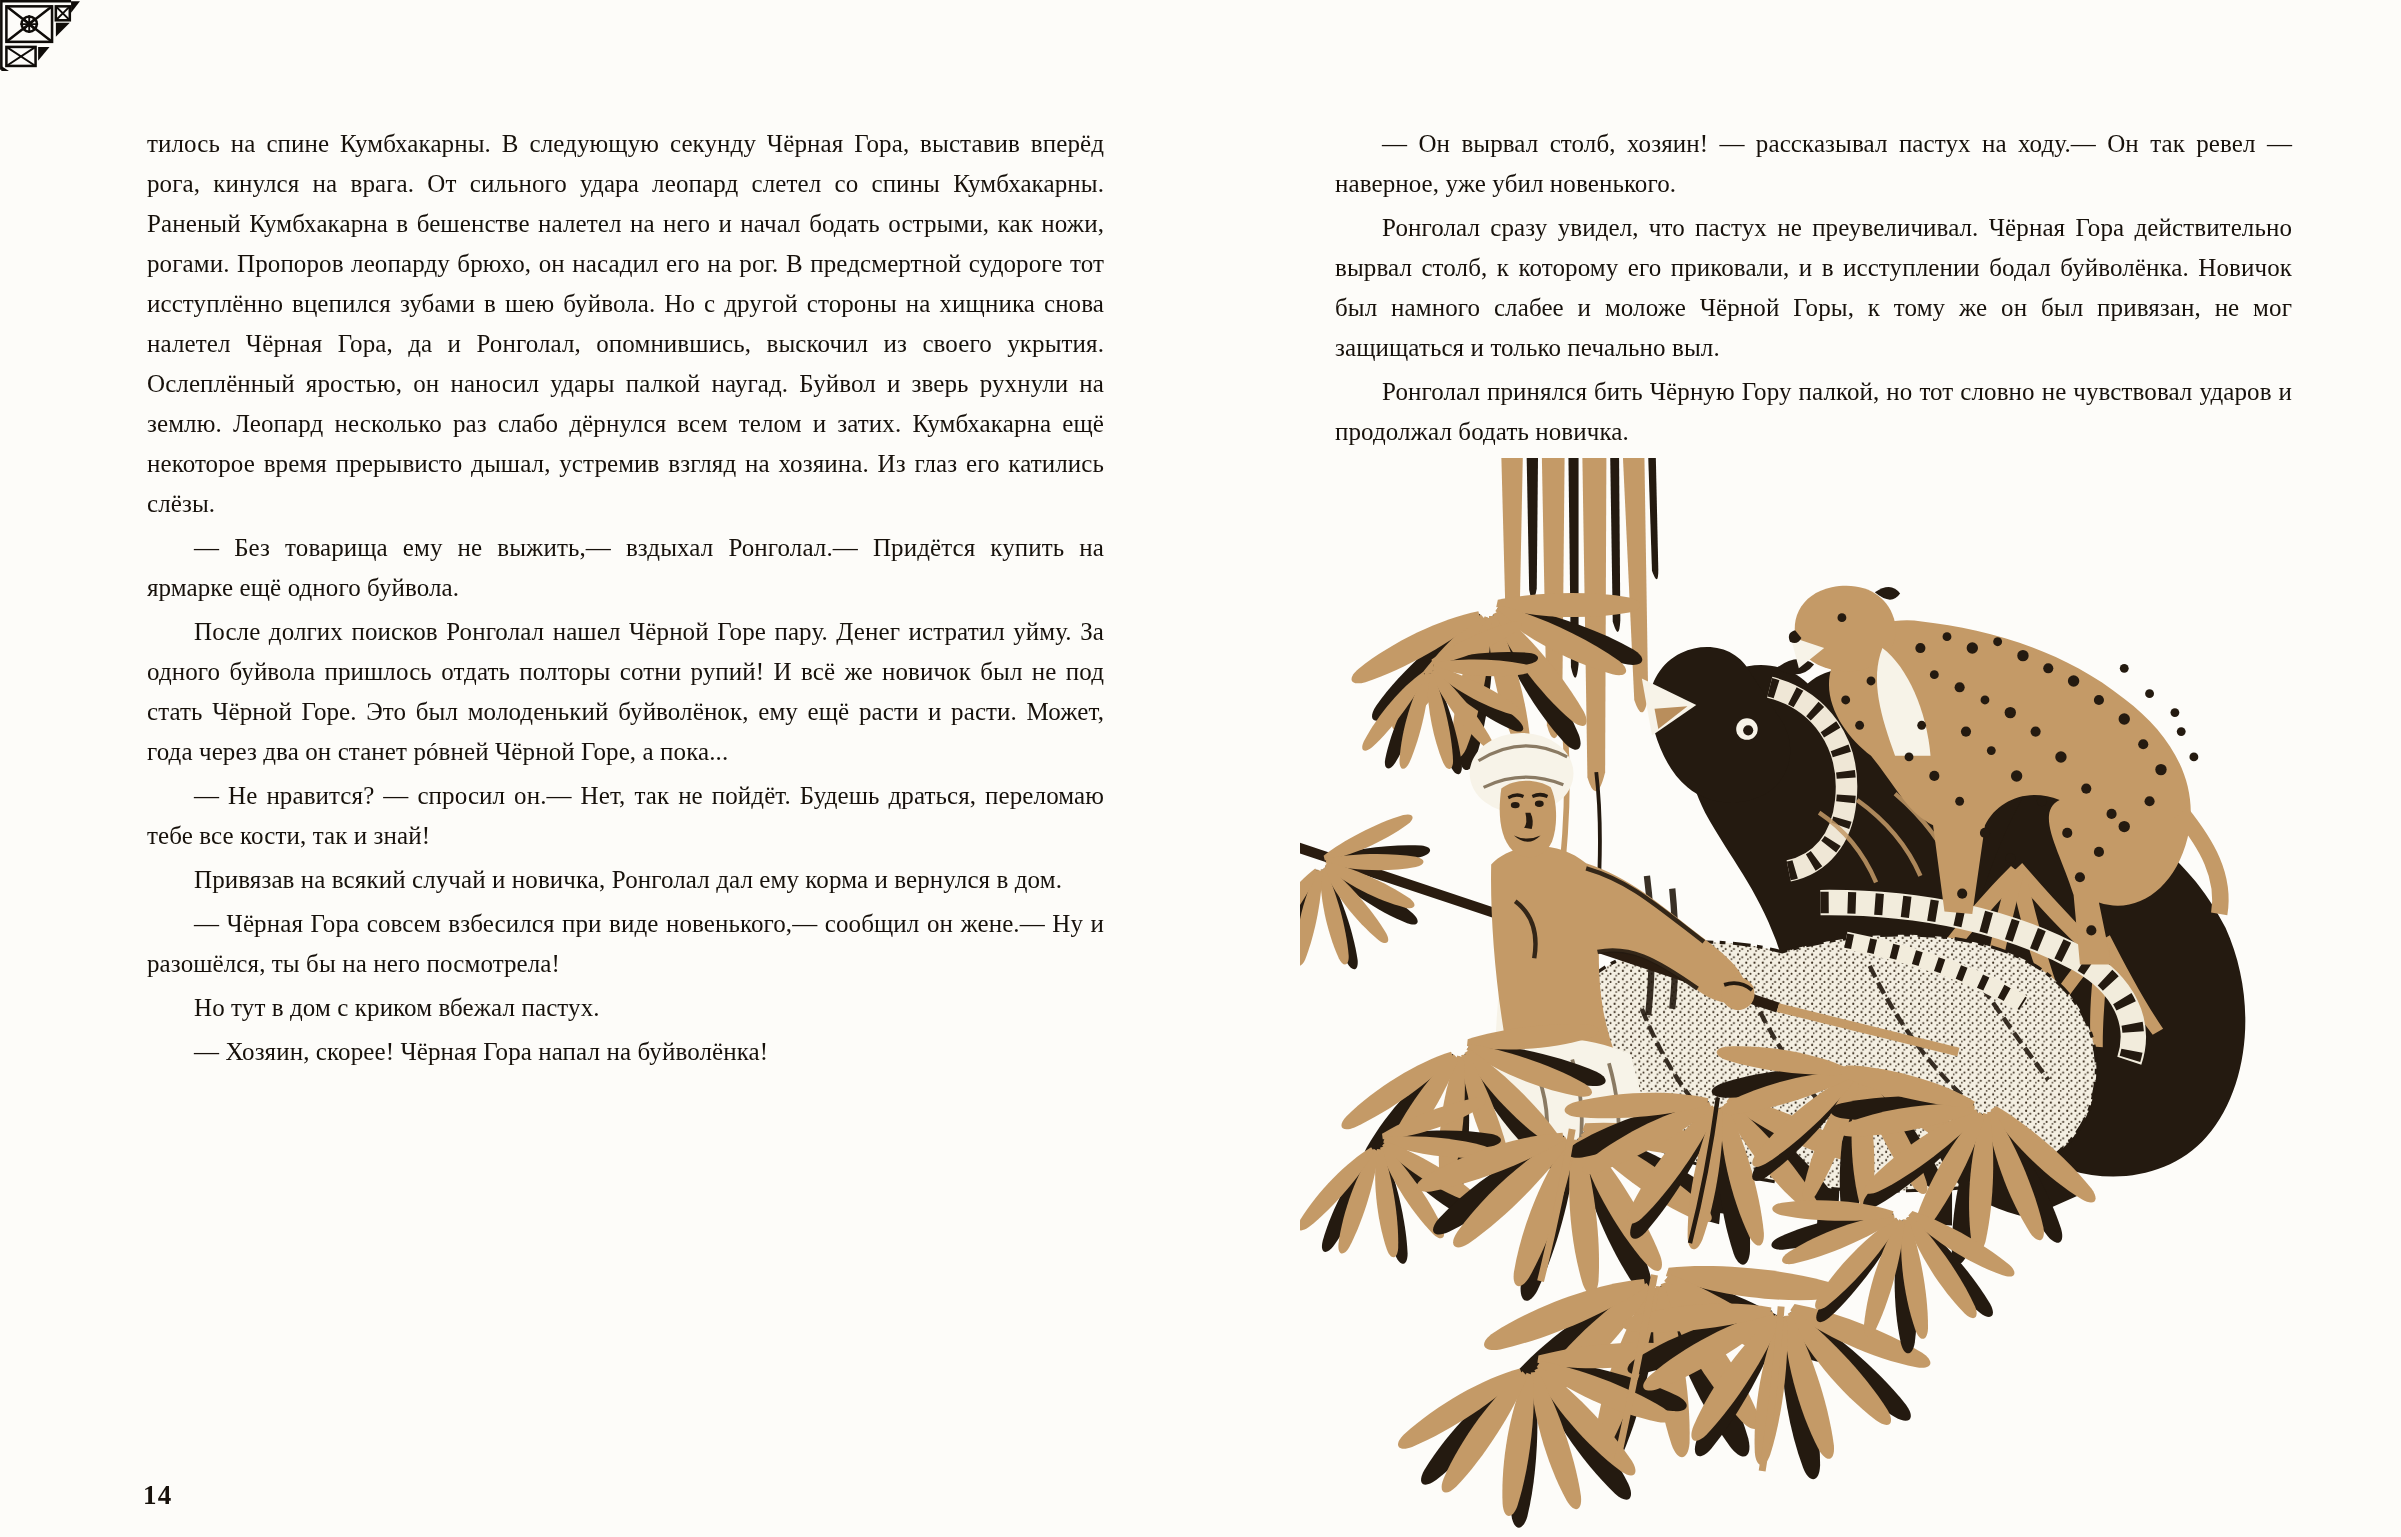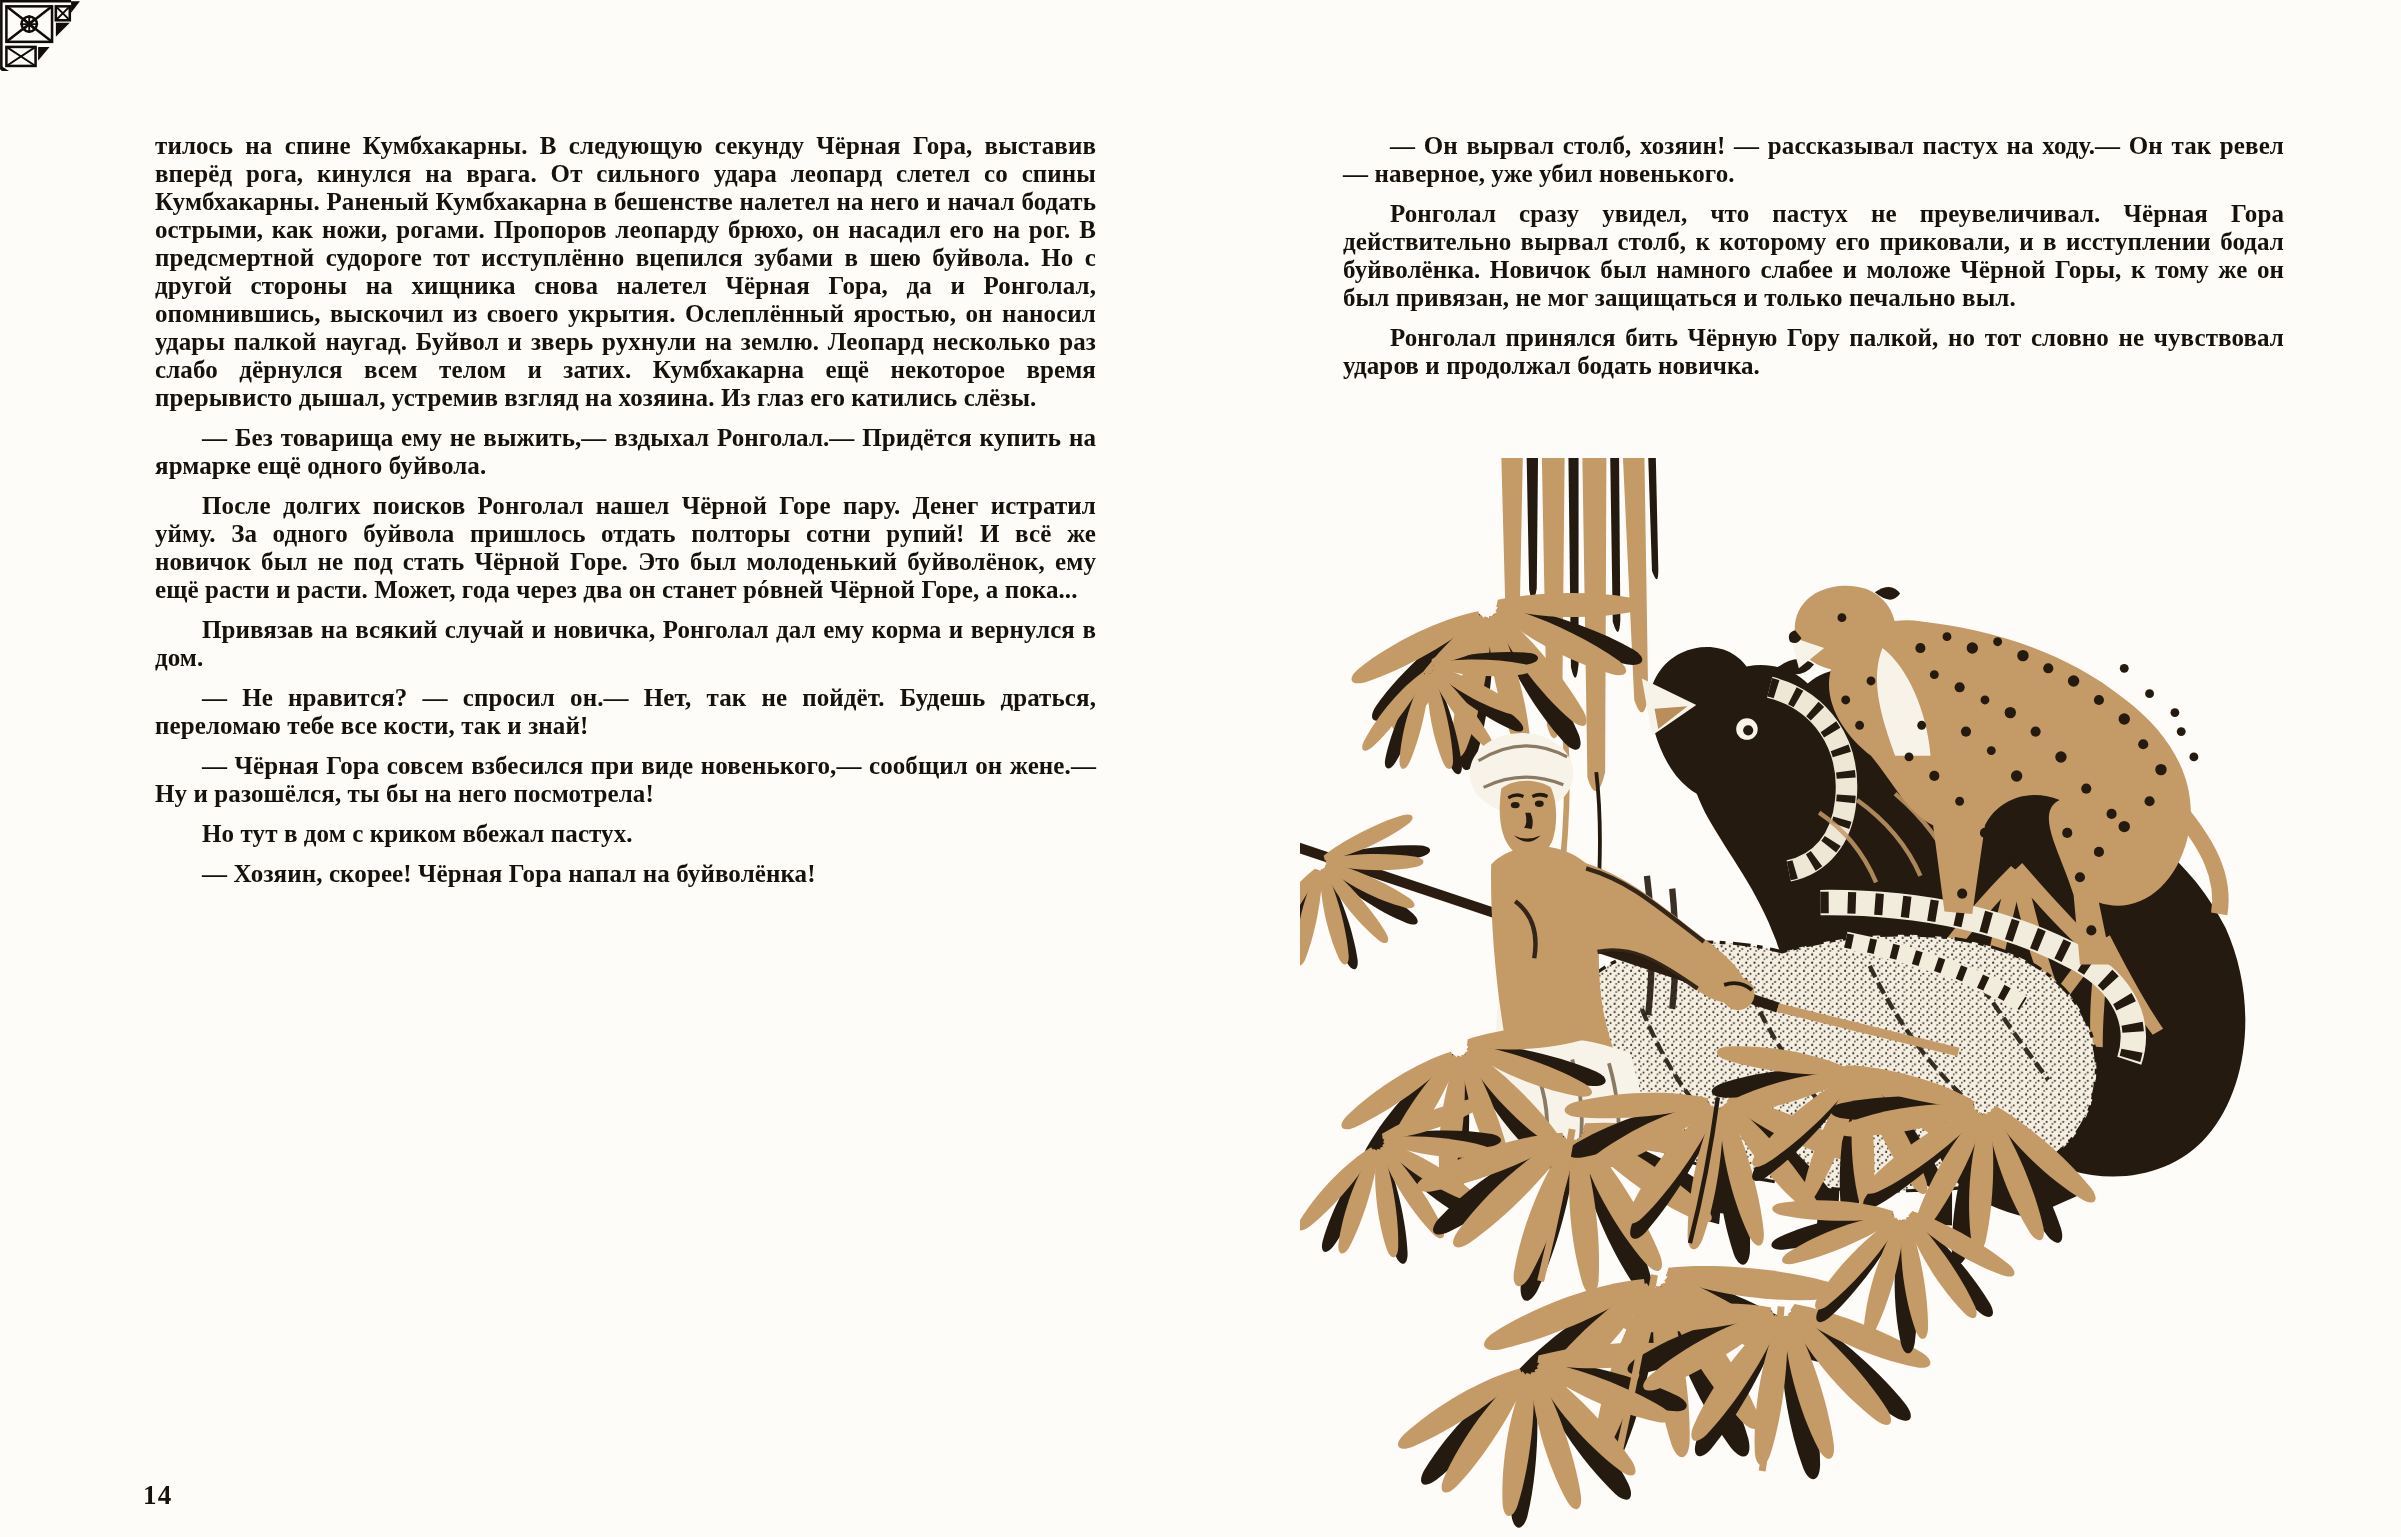--- a/index.html
+++ b/index.html
@@ -7,27 +7,26 @@
     width:2401px;height:1538px;
     background:#fdfcf9;
     font-family:"Liberation Serif","DejaVu Serif",serif;
     color:#17110b;
   }
   .spread{position:relative;width:2401px;height:1538px;overflow:hidden;background:#fdfcf9;}
   .text-col{position:absolute;width:965px;}
   .text-col.left{left:143px;top:120px;}
   .text-col.right{left:1331px;top:120px;}
   p.para{
-    margin:12px;
+    margin:4px;
     font-size:25px;
-    line-height:28px;
+    line-height:40px;
     text-align:justify;
     text-indent:47px;
     letter-spacing:0.1px;
-    font-weight:bold;
   }
   p.para.no-indent{text-indent:0;}
   p.para.section-gap{margin-top:32px;}
   .page-number{
     position:absolute;left:143px;top:1480px;
     font-size:27px;font-weight:bold;letter-spacing:1.3px;
   }
   .corner-ornament{position:absolute;left:0;top:0;}
   .illustration{position:absolute;left:1300px;top:458px;}
   .ink{fill:#241a10;}
@@ -58,22 +57,22 @@
       <path d="M60,74 L78,74 L60,96 Z"></path>
       <path d="M2,104 L14,112 L2,112 Z"></path>
       <circle cx="46" cy="38" r="4"></circle>
     </g>
   </svg>
 
   <div class="text-col left">
     <p class="para no-indent">тилось на спине Кумбхакарны. В следующую секунду Чёрная Гора, выставив вперёд рога, кинулся на врага. От сильного удара леопард слетел со спины Кумбхакарны. Раненый Кумбхакарна в бешенстве налетел на него и начал бодать острыми, как ножи, рогами. Пропоров леопарду брюхо, он насадил его на рог. В предсмертной судороге тот исступлённо вцепился зубами в шею буйвола. Но с другой стороны на хищника снова налетел Чёрная Гора, да и Ронголал, опомнившись, выскочил из своего укрытия. Ослеплённый яростью, он наносил удары палкой наугад. Буйвол и зверь рухнули на землю. Леопард несколько раз слабо дёрнулся всем телом и затих. Кумбхакарна ещё некоторое время прерывисто дышал, устремив взгляд на хозяина. Из глаз его катились слёзы.</p>
     <p class="para">— Без товарища ему не выжить,— вздыхал Ронголал.— Придётся купить на ярмарке ещё одного буйвола.</p>
     <p class="para">После долгих поисков Ронголал нашел Чёрной Горе пару. Денег истратил уйму. За одного буйвола пришлось отдать полторы сотни рупий! И всё же новичок был не под стать Чёрной Горе. Это был молоденький буйволёнок, ему ещё расти и расти. Может, года через два он станет рóвней Чёрной Горе, а пока...</p>
+    <p class="para">— Не нравится? — спросил он.— Нет, так не пойдёт. Будешь драться, переломаю тебе все кости, так и знай!</p>
     <p class="para">Привязав на всякий случай и новичка, Ронголал дал ему корма и вернулся в дом.</p>
-    <p class="para">— Не нравится? — спросил он.— Нет, так не пойдёт. Будешь драться, переломаю тебе все кости, так и знай!</p>
     <p class="para">— Чёрная Гора совсем взбесился при виде новенького,— сообщил он жене.— Ну и разошёлся, ты бы на него посмотрела!</p>
     <p class="para">Но тут в дом с криком вбежал пастух.</p>
     <p class="para">— Хозяин, скорее! Чёрная Гора напал на буйволёнка!</p>
   </div>
 
   <div class="page-number">14</div>
 
   <div class="text-col right">
     <p class="para">— Он вырвал столб, хозяин! — рассказывал пастух на ходу.— Он так ревел — наверное, уже убил новенького.</p>
     <p class="para">Ронголал сразу увидел, что пастух не преувеличивал. Чёрная Гора действительно вырвал столб, к которому его приковали, и в исступлении бодал буйволёнка. Новичок был намного слабее и моложе Чёрной Горы, к тому же он был привязан, не мог защищаться и только печально выл.</p>

